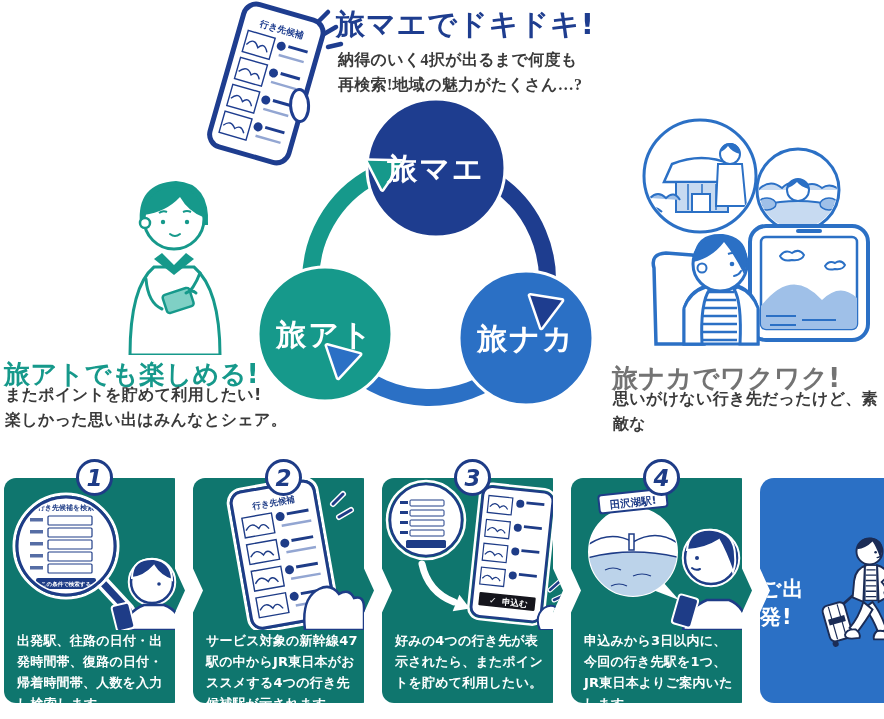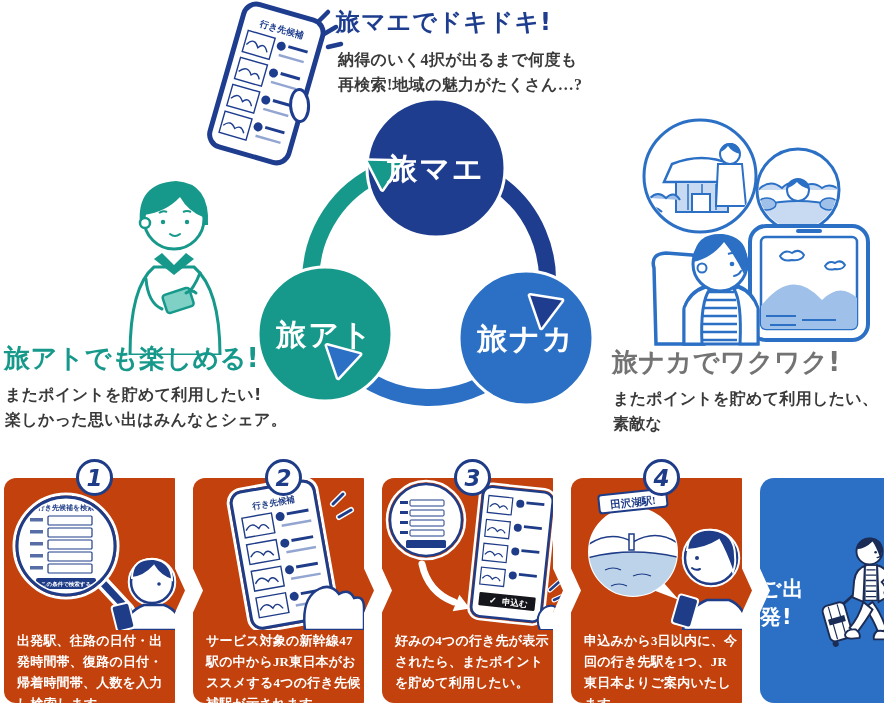--- a/index.html
+++ b/index.html
@@ -2,30 +2,30 @@
 <html><head>
 <meta charset="utf-8">
 <style>
   html,body{margin:0;padding:0;background:#fff;}
   .stage{position:relative;width:884px;height:719px;background:#fff;overflow:hidden;
          font-family:"DejaVu Sans","Liberation Sans",sans-serif;}
   .abs{position:absolute;}
   .h-navy{color:#1e3d8f;}
   .h-blue{color:#737373;}
   .h-teal{color:#16998b;}
-  .big-heading{font-size:24px;font-weight:bold;letter-spacing:1px;line-height:1.1;}
-  .side-heading{font-size:26px;font-weight:bold;letter-spacing:0.5px;line-height:1.1;}
+  .big-heading{font-size:29px;font-weight:bold;letter-spacing:1px;line-height:1.1;}
+  .side-heading{font-size:26px;font-weight:bold;letter-spacing:0.5px;line-height:1.1;margin-top:16px;}
   .desc{font-size:16px;font-weight:bold;color:#3a3a3a;line-height:1.55;letter-spacing:0.3px;}
   .desc span{display:block;}
 
   
   .steps-row{position:absolute;left:4px;top:478px;width:876px;height:225px;display:flex;gap:8px;}
-  .step-card{position:relative;background:#c2410c;border-radius:12px;width:181px;flex:0 0 auto;
+  .step-card{position:relative;background:#0f766e;border-radius:12px;width:181px;flex:0 0 auto;
              clip-path:polygon(0 0, calc(100% - 10px) 0, calc(100% - 10px) calc(50% - 22px),
-             100% 50%, calc(100% - 10px) calc(50% + 22px), calc(100% - 10px) 100%, 0 100%);font-family:Liberation Serif, serif;}
+             100% 50%, calc(100% - 10px) calc(50% + 22px), calc(100% - 10px) 100%, 0 100%);}
   .step-card.notch{clip-path:polygon(0 0, calc(100% - 10px) 0, calc(100% - 10px) calc(50% - 22px),
              100% 50%, calc(100% - 10px) calc(50% + 22px), calc(100% - 10px) 100%, 0 100%,
              0 calc(50% + 22px), 10px 50%, 0 calc(50% - 22px));}
   .depart-card{position:relative;background:#2b70c5;border-radius:14px;flex:1 1 auto;
              clip-path:polygon(0 0,100% 0,100% 100%,0 100%,0 calc(50% + 22px),10px 50%,0 calc(50% - 22px));
              display:flex;flex-direction:row;align-items:center;}
   .step-illust{height:152px;position:relative;}
   .step-illust svg{display:block;}
   .step-text{padding:0 13px;color:#fff;font-size:13px;font-weight:bold;line-height:1.62;
              letter-spacing:0.2px;}
@@ -196,21 +196,21 @@
     <circle cx="100" cy="158" r="27" fill="#fff" stroke="#2b70c5" stroke-width="3"></circle>
     <path d="M 73 156 Q 74 126 103 128 Q 126 131 127 152 Q 127 160 124 168 Q 114 148 104 136 Q 92 152 73 156 Z" fill="#2b70c5"></path>
     <circle cx="112" cy="158" r="2.3" fill="#2b70c5"></circle>
     <path d="M 108 148 q5 -2 9 0" stroke="#2b70c5" stroke-width="2" fill="none"></path>
     <path d="M 114 170 q5 -1 7 -5" stroke="#2b70c5" stroke-width="2" fill="none" stroke-linecap="round"></path>
     <circle cx="82" cy="162" r="4.5" fill="#fff" stroke="#2b70c5" stroke-width="2"></circle>
   </svg>
 
   <div class="abs side-heading h-blue" style="left:612px;top:348px;">旅ナカでワクワク!</div>
   <div class="abs desc" style="left:613px;top:387px;">
-    <span>またポイントを貯めて利用したい、素敵な</span>
+    <span>思いがけない行き先だったけど、素敵な</span>
   </div>
 
   <div class="steps-row">
     <div class="num-badge" style="left:72px;">1</div>
     <div class="num-badge" style="left:261px;">2</div>
     <div class="num-badge" style="left:450px;">3</div>
     <div class="num-badge" style="left:639px;">4</div>
 
     <div class="step-card">
       <div class="step-illust">

